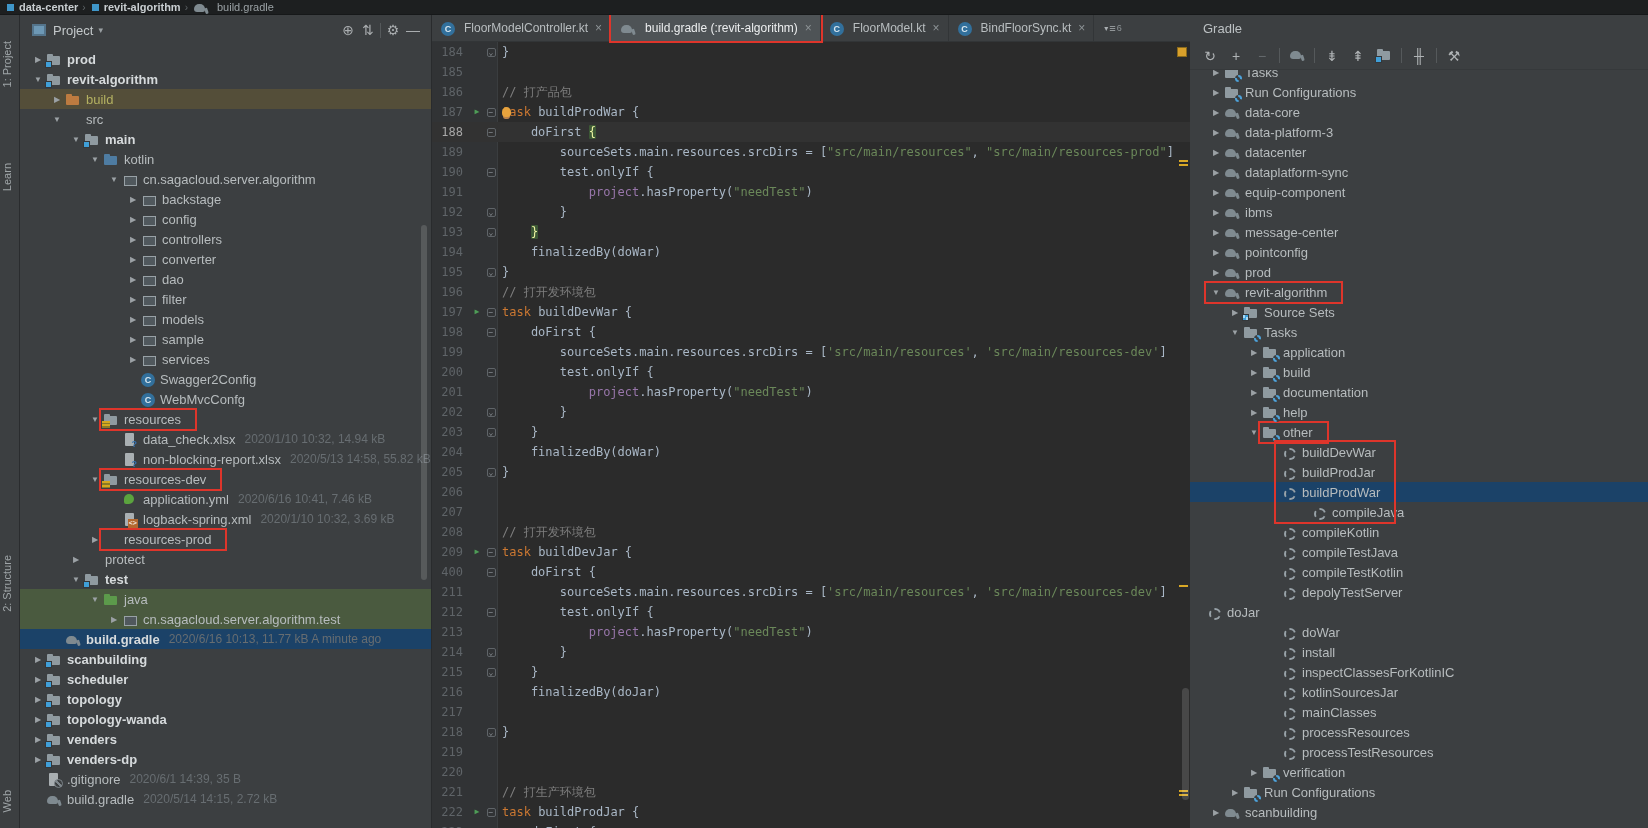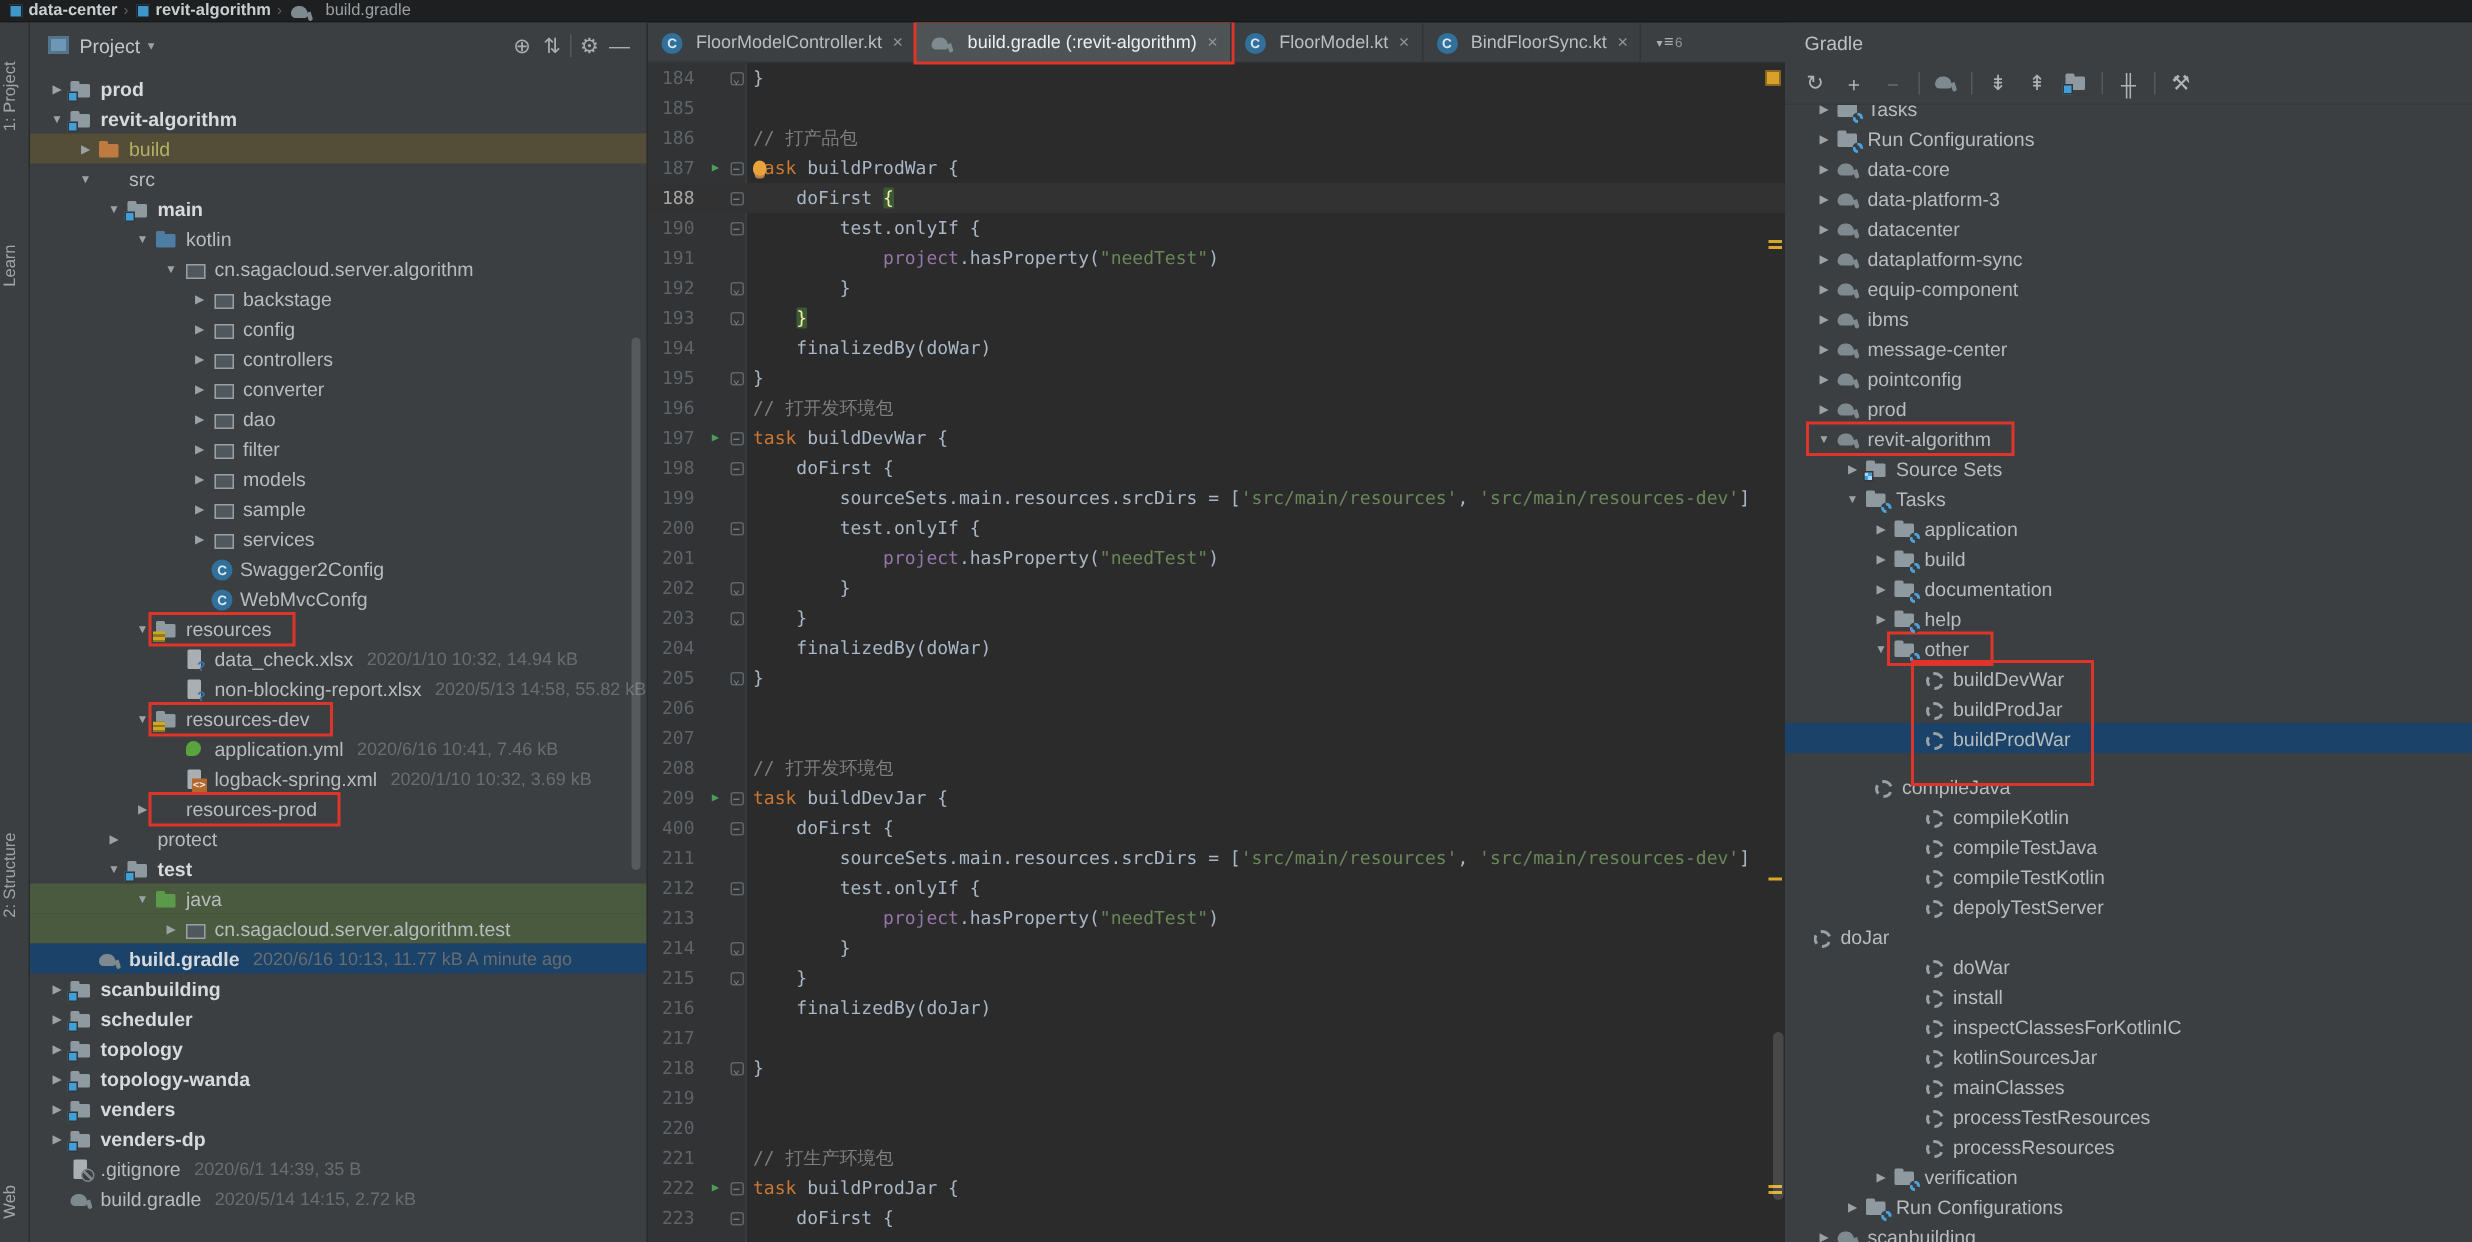--- a/index.html
+++ b/index.html
@@ -456,20 +456,26 @@
         </div>
         <div class="cline cur">
           <span class="num">188</span>
           <span class="runc"></span>
           <span class="foldc">
             <span class="fm">−</span>
           </span>
           <span class="src"><span class="tk-pl">    doFirst </span><span class="tk-m">{</span></span>
         </div>
         <div class="cline">
+          <span class="num">189</span>
+          <span class="runc"></span>
+          <span class="foldc"></span>
+          <span class="src"><span class="tk-pl">        sourceSets.main.resources.srcDirs = [</span><span class="tk-s">"src/main/resources"</span><span class="tk-pl">, </span><span class="tk-s">"src/main/resources-prod"</span><span class="tk-pl">]</span></span>
+        </div>
+        <div class="cline">
           <span class="num">190</span>
           <span class="runc"></span>
           <span class="foldc">
             <span class="fm">−</span>
           </span>
           <span class="src"><span class="tk-pl">        test.onlyIf {</span></span>
         </div>
         <div class="cline">
           <span class="num">191</span>
           <span class="runc"></span>
@@ -856,21 +862,21 @@
           <div class="trow" style="padding-left: 75px;">
             <span class="arrow"></span>
             <span class="ic ic-gear"></span>
             <span class="lbl">buildProdJar</span>
           </div>
           <div class="trow r-selected" style="padding-left: 75px;">
             <span class="arrow"></span>
             <span class="ic ic-gear"></span>
             <span class="lbl">buildProdWar</span>
           </div>
-          <div class="trow" style="padding-left: 41px; margin-top: 12px;">
+          <div class="trow" style="padding-left: 105px;">
             <span class="arrow"></span>
             <span class="ic ic-gear"></span>
             <span class="lbl">compileJava</span>
           </div>
           <div class="trow" style="padding-left: 75px;">
             <span class="arrow"></span>
             <span class="ic ic-gear"></span>
             <span class="lbl">compileKotlin</span>
           </div>
           <div class="trow" style="padding-left: 75px;">
@@ -914,26 +920,26 @@
             <span class="lbl">kotlinSourcesJar</span>
           </div>
           <div class="trow" style="padding-left: 75px;">
             <span class="arrow"></span>
             <span class="ic ic-gear"></span>
             <span class="lbl">mainClasses</span>
           </div>
           <div class="trow" style="padding-left: 75px;">
             <span class="arrow"></span>
             <span class="ic ic-gear"></span>
+            <span class="lbl">processResources</span>
+          </div>
+          <div class="trow" style="padding-left: 75px;">
+            <span class="arrow"></span>
+            <span class="ic ic-gear"></span>
             <span class="lbl">processTestResources</span>
-          </div>
-          <div class="trow" style="padding-left: 75px;">
-            <span class="arrow"></span>
-            <span class="ic ic-gear"></span>
-            <span class="lbl">processResources</span>
           </div>
           <div class="trow" style="padding-left: 56px;">
             <span class="arrow">▶</span>
             <span class="ic ic-tasks-folder fold">
               <i class="badge badge-gear"></i>
             </span>
             <span class="lbl">verification</span>
           </div>
           <div class="trow" style="padding-left: 37px;">
             <span class="arrow">▶</span>

